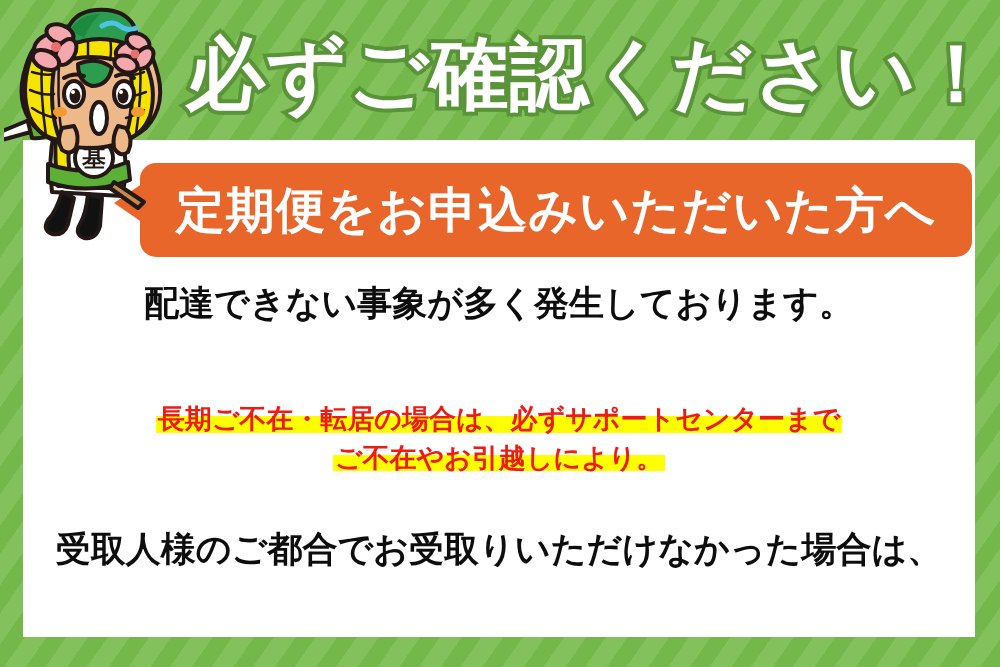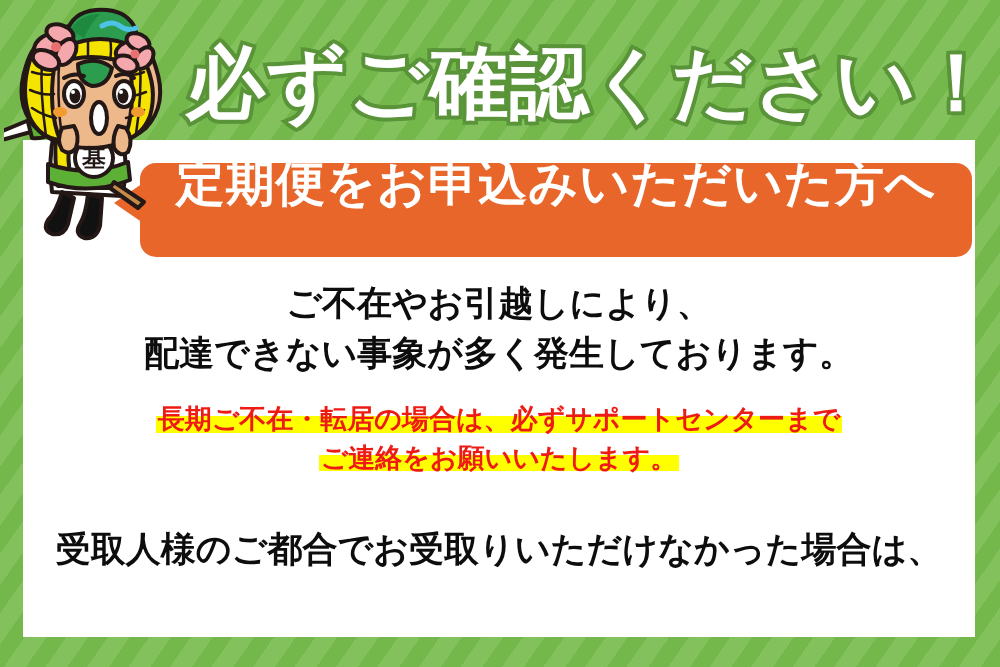--- a/index.html
+++ b/index.html
@@ -20,21 +20,21 @@
       #74b84b 16px,
       #82c15c 16px,
       #82c15c 34px
     );
   }
 
   
   .title-row {
     position: absolute;
     left: 0;
-    top: 13px;
+    top: 4px;
     width: 1000px;
     height: 140px;
   }
   .main-title {
     position: absolute;
     left: 186px;
     top: 6px;
     width: 800px;
     height: 126px;
     display: flex;
@@ -87,23 +87,22 @@
   }
   .banner {
     position: absolute;
     left: 8px;
     top: 0;
     width: 832px;
     height: 94px;
     background: #e8662a;
     border-radius: 16px;
     display: flex;
-    align-items: flex-start;
+    align-items: center;
     justify-content: center;
-    font-family: Liberation Mono, monospace;
   }
   .banner-text {
     font-size: 49px;
     font-weight: bold;
     color: #ffffff;
     line-height: 1;
     letter-spacing: 1px;
     white-space: nowrap;
   }
   .banner-tail {
@@ -271,30 +270,29 @@
   </div>
 
   <div class="banner-wrap">
     <div class="banner-tail"></div>
     <div class="banner">
       <span class="banner-text">定期便をお申込みいただいた方へ</span>
     </div>
   </div>
 
   <div class="body-block blk-1">
-    <div class="line-black">ご不在やお引越しにより、</div>
     <div class="line-black">配達できない事象が多く発生しております。</div>
   </div>
 
   <div class="blk-2">
     <div class="line-red">
       <span class="hl">長期ご不在・転居の場合は、必ずサポートセンターまで</span>
     </div>
     <div class="line-red">
-      <span class="hl">ご連絡をお願いいたします。</span>
+      <span class="hl">ご不在やお引越しにより。</span>
     </div>
   </div>
 
   <div class="body-block blk-3">
     <div class="line-black">受取人様のご都合でお受取りいただけなかった場合は、</div>
   </div>
 
 </div>
 
 </body></html>

